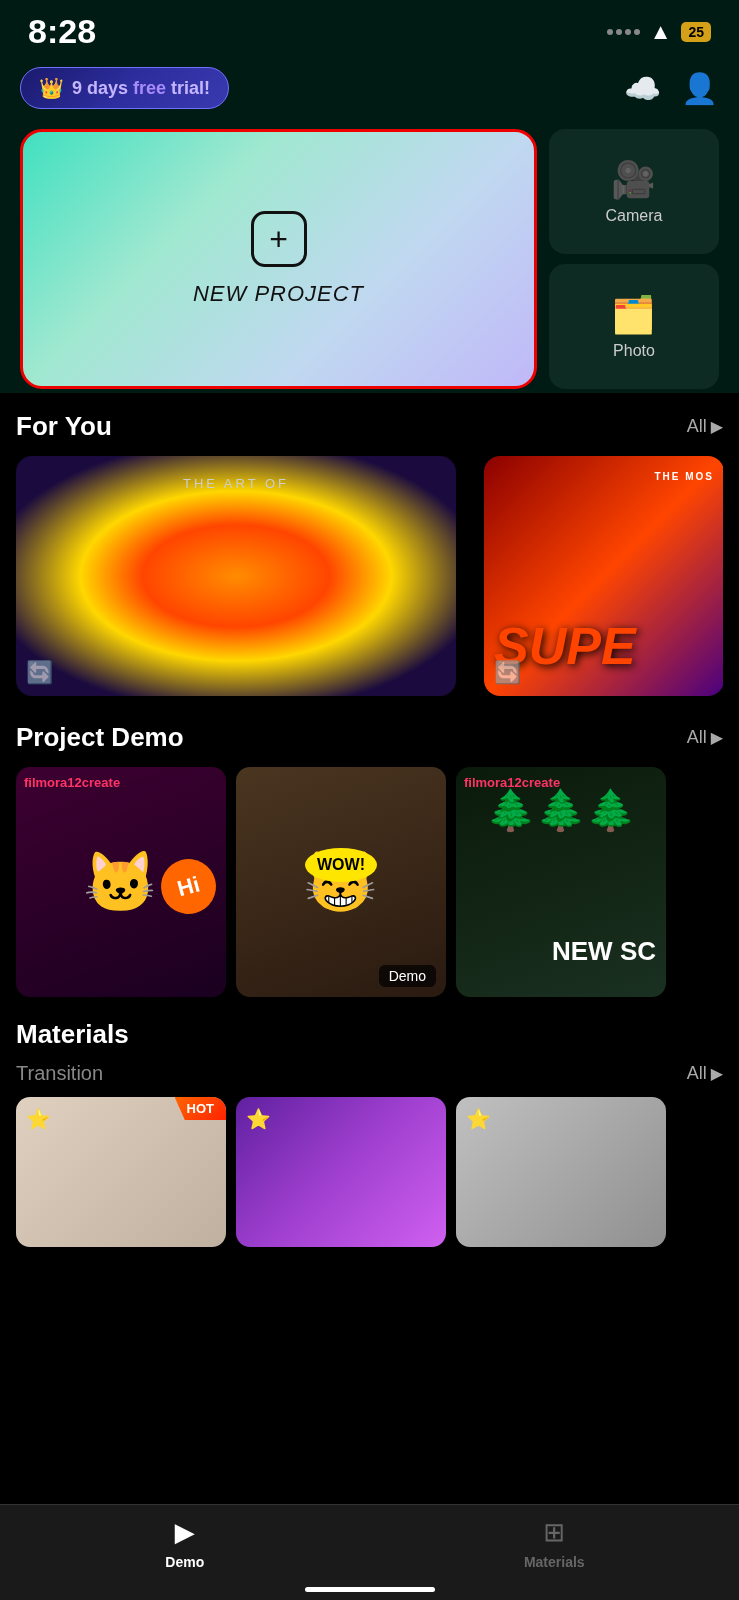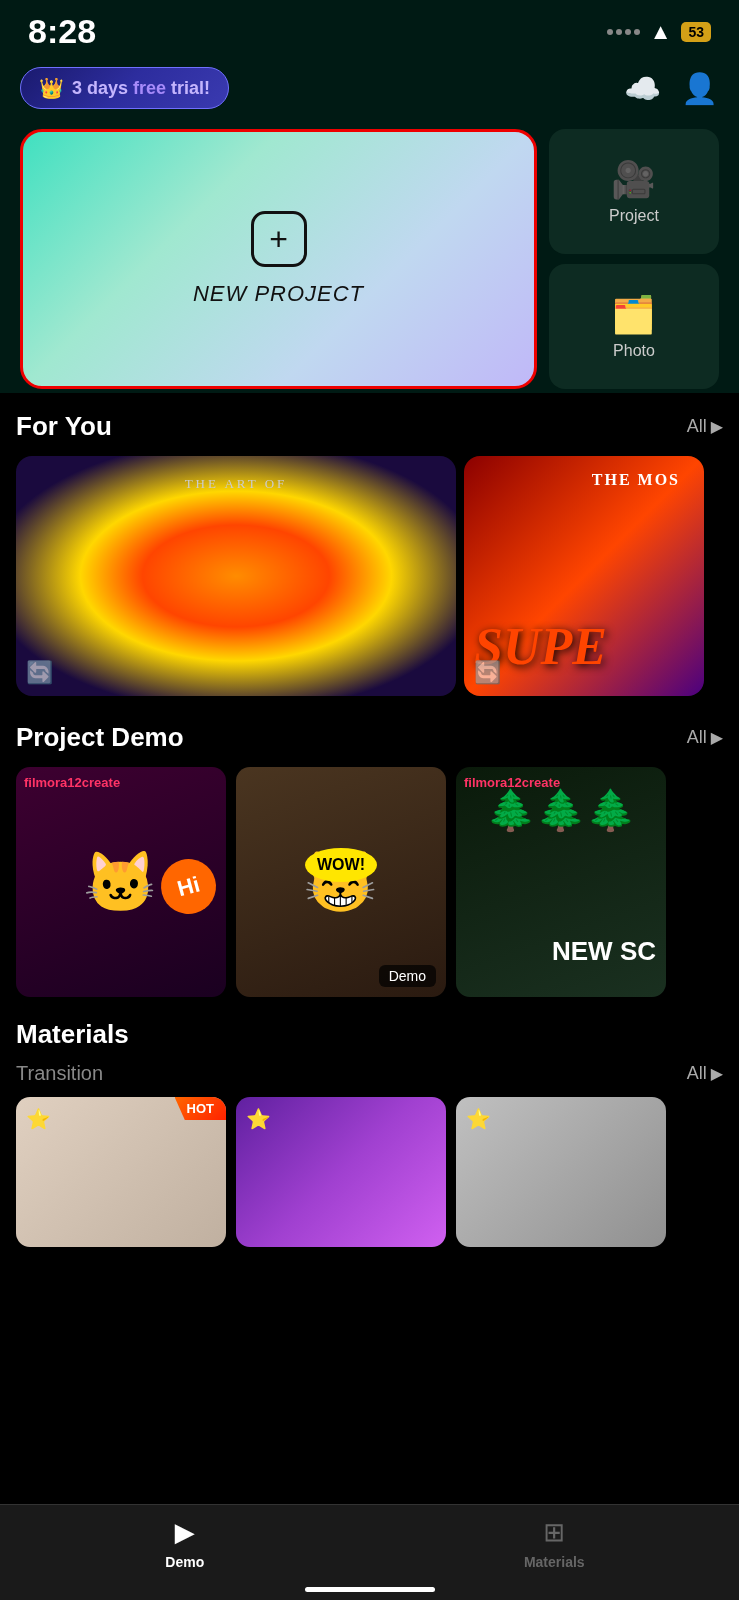--- a/index.html
+++ b/index.html
@@ -161,23 +161,22 @@
       color: #aaa;
       display: flex;
       align-items: center;
       gap: 4px;
     }
     .section-all-arrow { font-size: 16px; }
 
     
     .for-you-cards {
       display: flex;
-      gap: 8px;
-      overflow: hidden;
-      font-family: Liberation Serif, serif;
+      gap: 28px;
+      overflow: hidden;
     }
     .for-you-card {
       border-radius: 16px;
       overflow: hidden;
       position: relative;
       cursor: pointer;
     }
     .for-you-card-main {
       width: 440px;
       height: 240px;
@@ -399,67 +398,67 @@
       position: absolute;
       bottom: 20px; left: 10px;
       font-size: 52px;
       font-weight: 900;
       color: #ff4400;
       text-shadow: 2px 2px 8px #000;
       font-style: italic;
     }
     .the-most-text {
       position: absolute;
-      top: 15px; right: 24px;
-      font-size: 16px;
+      top: 15px; right: 10px;
+      font-size: 10px;
       color: #fff;
       font-weight: 600;
       letter-spacing: 2px;
     }
   </style>
 </head>
 <body>
 
 <div class="status-bar">
   <span class="status-time">8:28</span>
   <div class="status-icons">
     <div class="signal-dots">
       <div class="signal-dot"></div>
       <div class="signal-dot"></div>
       <div class="signal-dot"></div>
       <div class="signal-dot"></div>
     </div>
     <span class="wifi-icon">▲</span>
-    <span class="battery-badge">53</span>
+    <span class="battery-badge">25</span>
   </div>
 </div>
 
 <div class="header">
   <div class="trial-badge">
     <span class="crown-icon">👑</span>
     <span>
-      <span style="color:#c4b5fd;">3 days </span><span style="color:#a78bfa;">free </span><span style="color:#c4b5fd;">trial!</span>
+      <span style="color:#c4b5fd;">9 days </span><span style="color:#a78bfa;">free </span><span style="color:#c4b5fd;">trial!</span>
     </span>
   </div>
   <div class="header-actions">
     <span class="header-icon">☁️</span>
     <span class="header-icon">👤</span>
   </div>
 </div>
 
 <div class="main-content">
   <div class="project-row">
     <div class="new-project-btn">
       <div class="plus-icon-box">+</div>
       <span class="new-project-label">NEW PROJECT</span>
     </div>
     <div class="side-buttons">
       <div class="side-btn">
         <span class="side-btn-icon">🎥</span>
-        <span class="side-btn-label">Project</span>
+        <span class="side-btn-label">Camera</span>
       </div>
       <div class="side-btn">
         <span class="side-btn-icon">🗂️</span>
         <span class="side-btn-label">Photo</span>
       </div>
     </div>
   </div>
 </div>
 
 <div class="section">

